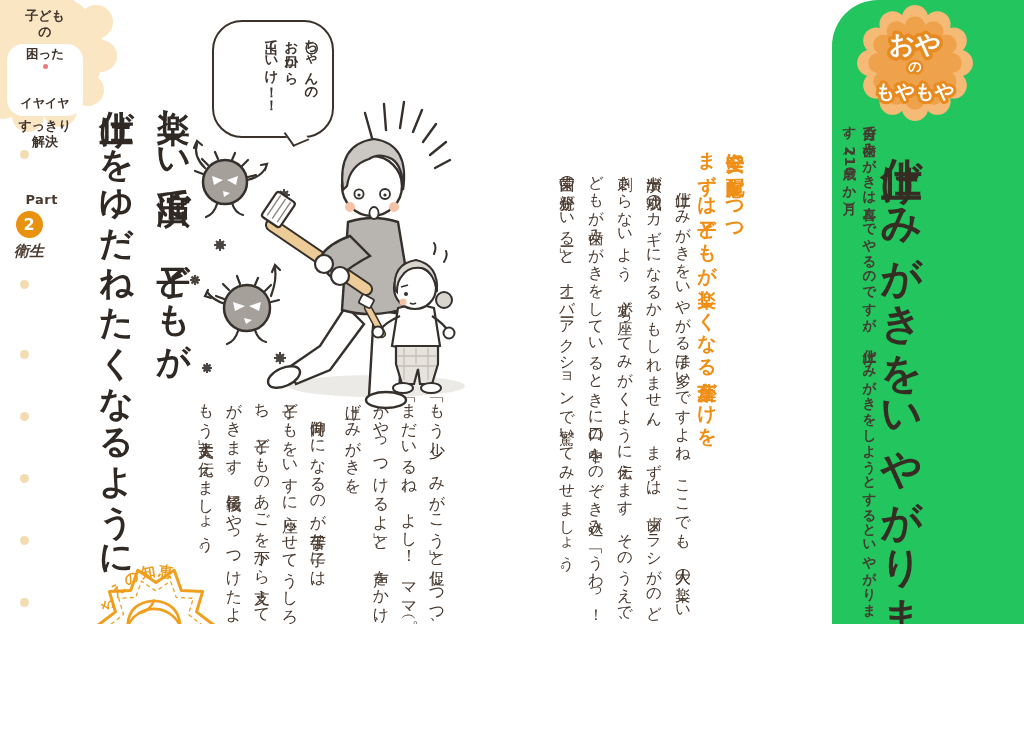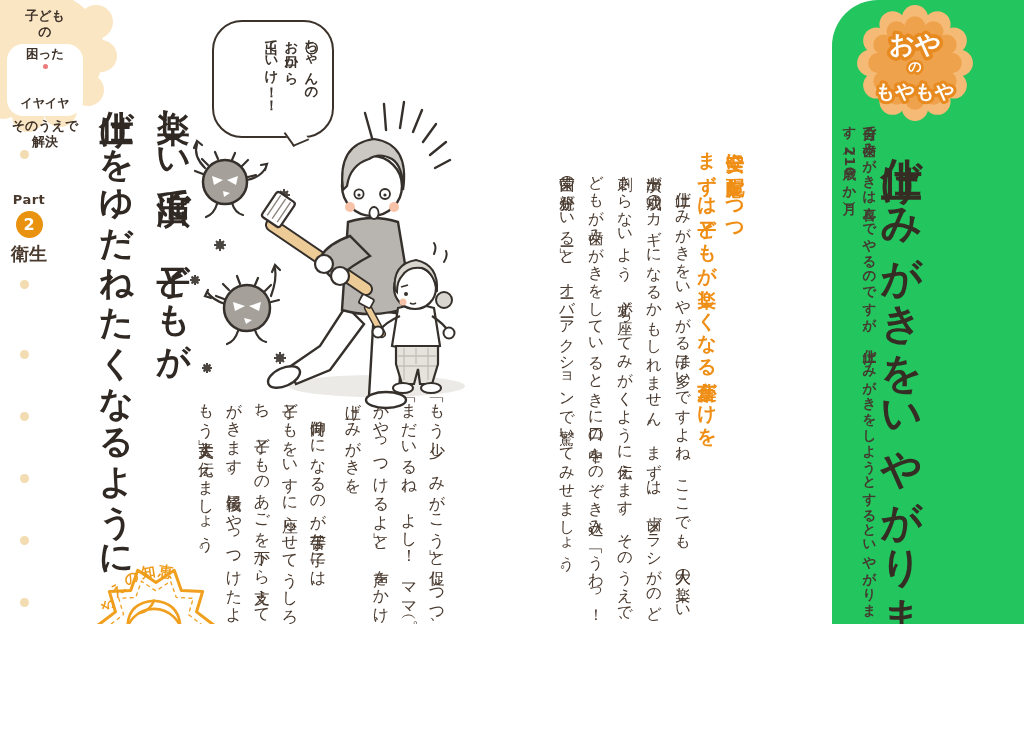--- a/index.html
+++ b/index.html
@@ -47,24 +47,24 @@
   .stamp{position:absolute;left:92px;top:546px;z-index:1;}
 
   
   .rail-blob{position:absolute;left:0;top:0;z-index:1;}
   .rail-badge{position:absolute;left:2px;top:8px;width:86px;text-align:center;z-index:2;
               font-size:13px;font-weight:bold;color:#3f332a;line-height:1.25;}
   .rail-oval{background:#fff;border-radius:16px;width:72px;margin:3px auto 2px;padding:4px 2px;font-family:Liberation Mono, monospace;}
   .rail-oval .dot{width:5px;height:5px;border-radius:50%;background:#ec7b7b;margin:1px auto;}
   .rail-dot{position:absolute;width:9px;height:9px;border-radius:50%;background:#f3dcb2;}
   .part-block{position:absolute;left:0;top:192px;width:58px;text-align:center;color:#4a3a2e;}
-  .part-label{font-size:13px;font-weight:bold;letter-spacing:0.5px;}
+  .part-label{font-size:13px;font-weight:bold;letter-spacing:0.5px;text-align:right;}
   .part-circle{width:27px;height:27px;border-radius:50%;background:#e8920f;color:#fff;
                font-size:16px;font-weight:bold;line-height:27px;margin:4px auto;text-align:center;}
-  .part-sub{font-size:18px;font-weight:bold;}
+  .part-sub{font-size:15px;font-weight:bold;font-style:italic;}
 
   
   .pnum{position:absolute;font-size:14px;font-weight:bold;color:#4a3a2e;letter-spacing:1px;
         border-bottom:2px solid #0c4a6e;padding:0 1px 2px;}
   .pnum-left{left:28px;top:700px;}
   .pnum-right{left:956px;top:700px;}
 </style>
 </head>
 <body>
 
@@ -83,21 +83,21 @@
     </g>
   </svg>
   <div class="rail-badge">
     <div>子ども</div>
     <div>の</div>
     <div class="rail-oval">
       <div style="font-size:12.5px;">困った</div>
       <div class="dot"></div>
       <div style="font-size:12px;margin-top:28px;">イヤイヤ</div>
     </div>
-    <div>そのうえで</div>
+    <div>すっきり</div>
     <div>解決</div>
   </div>
 
   <div class="rail-dot" style="left:20px;top:150px;"></div>
   <div class="part-block">
     <div class="part-label">Part</div>
     <div class="part-circle">2</div>
     <div class="part-sub">衛生</div>
   </div>
   <div class="rail-dot" style="left:20px;top:280px;"></div>

